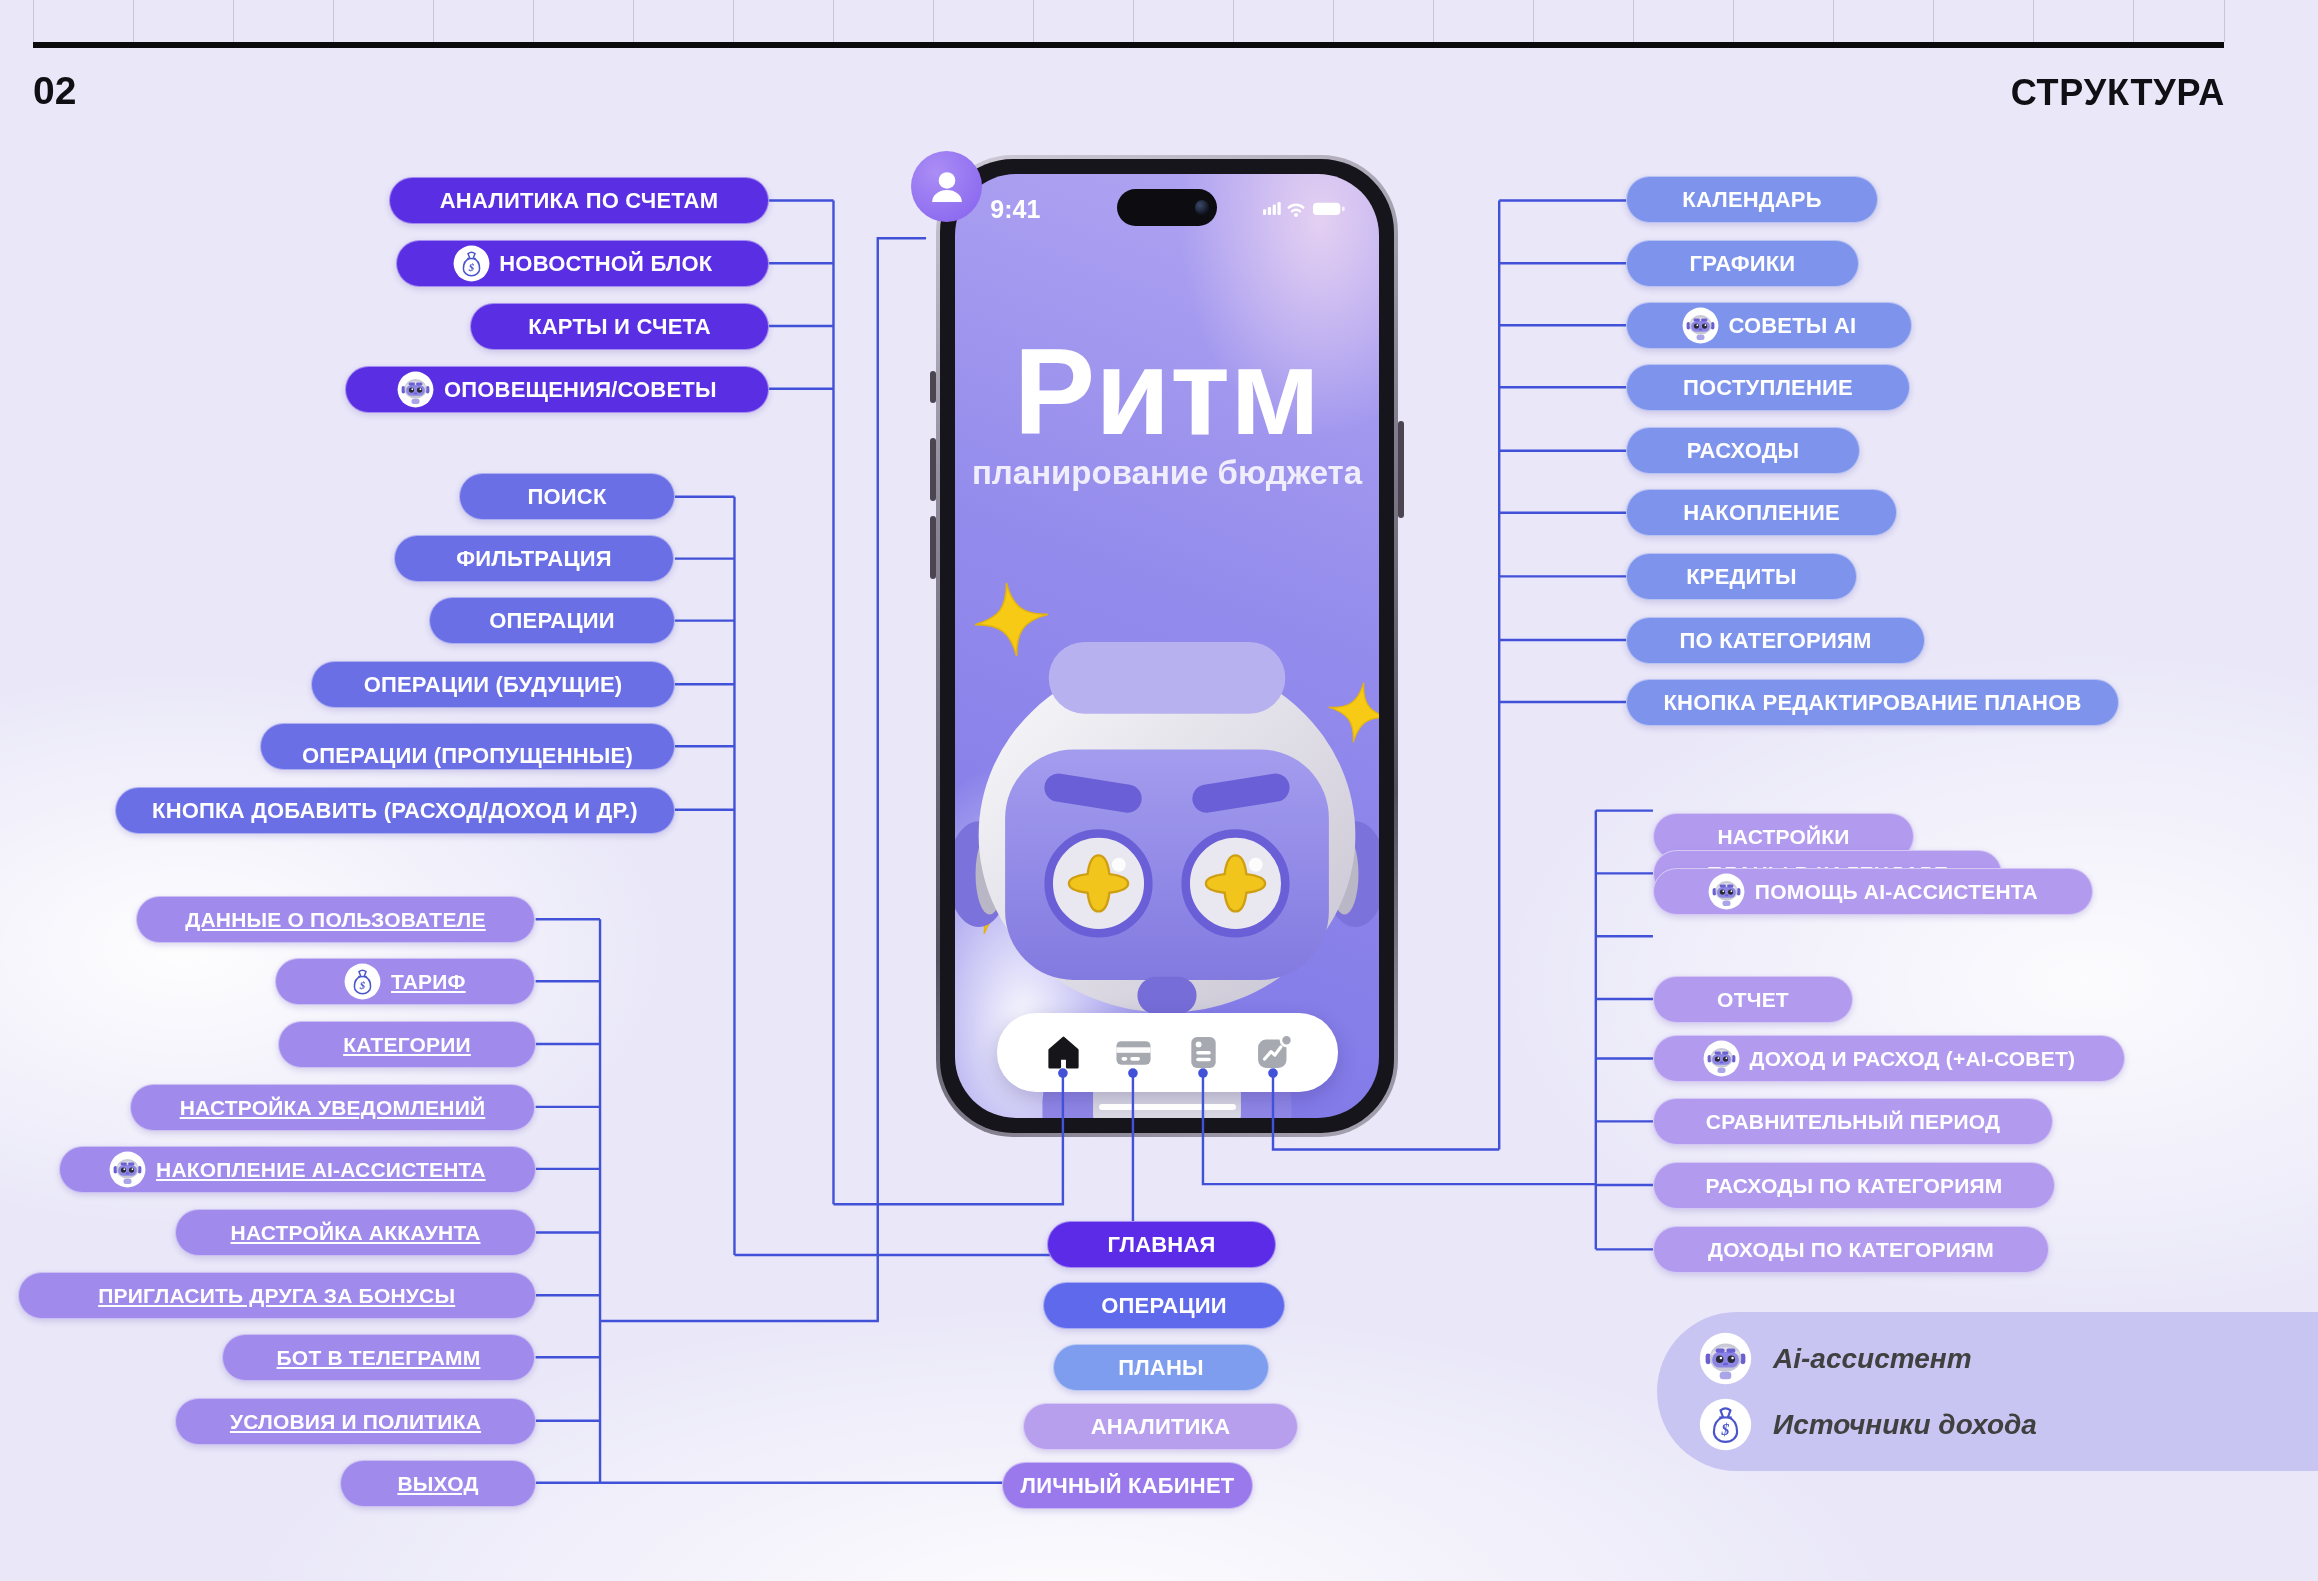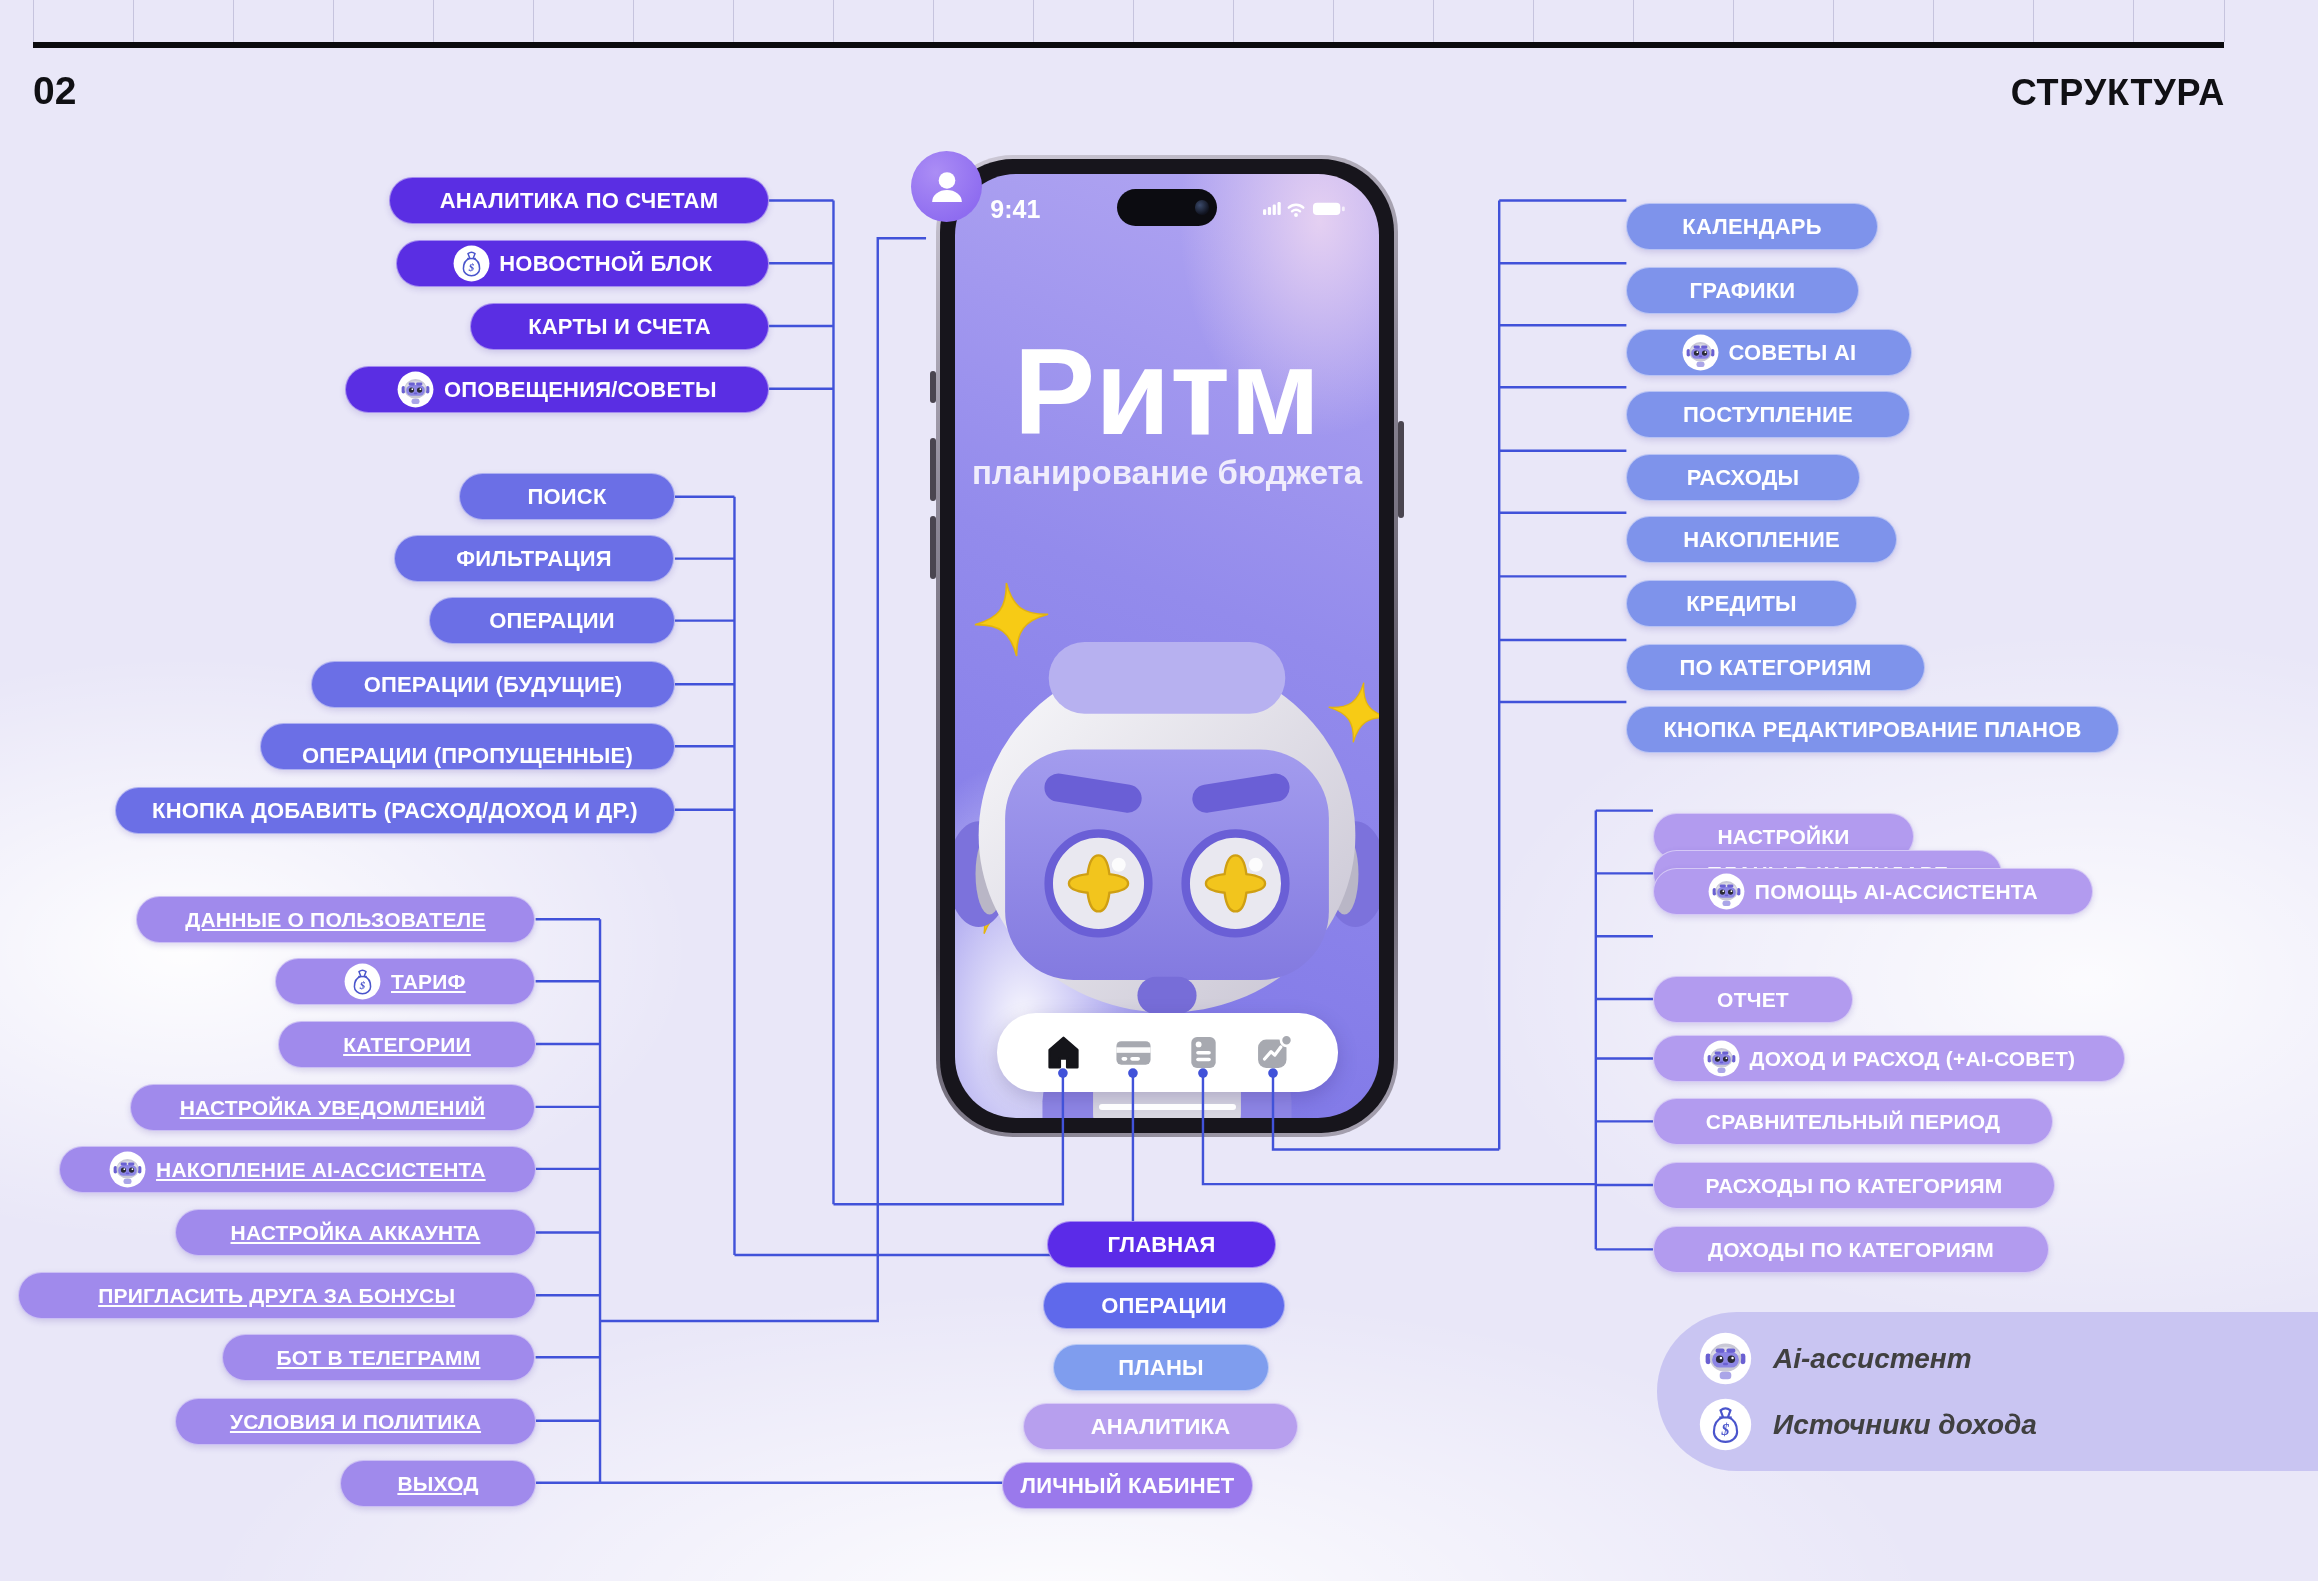--- a/index.html
+++ b/index.html
@@ -18,21 +18,21 @@
   .page-number{position:absolute;left:33px;top:69px;font-size:39px;font-weight:700;color:#101014;}
   .page-title{position:absolute;right:94px;top:72px;font-size:36px;font-weight:700;letter-spacing:0.8px;color:#101014;}
   
   .pill{position:absolute;height:47px;border-radius:24px;display:flex;align-items:center;justify-content:center;
         gap:9.7px;color:#fff;font-weight:700;font-size:22px;letter-spacing:0.2px;white-space:nowrap;
         border:1.6px solid rgba(255,255,255,.45);box-sizing:border-box;z-index:6;
         box-shadow:0 2.4px 6.4px rgba(70,50,160,.18);}
   .g1{background:#5a2ee3;}
   .g2{background:#6b6fe6;}
   .g3{background:#a08aec;font-size:21px;text-decoration:underline;}
-  .r1{background:#7e93eb;margin-top:27px;}
+  .r1{background:#7e93eb;}
   .r2{background:#b29bef;font-size:21px;}
   .b-home{background:#5b2be8;}
   .b-ops{background:#5f69eb;}
   .b-plans{background:#7f9dee;}
   .b-ana{background:#b79fee;}
   .b-prof{background:#9a79ec;}
   .ico{width:37px;height:37px;flex:0 0 37px;display:inline-flex;}
   .ico svg{width:37px;height:37px;}
   
   .lines{position:absolute;left:0;top:0;z-index:5;}

